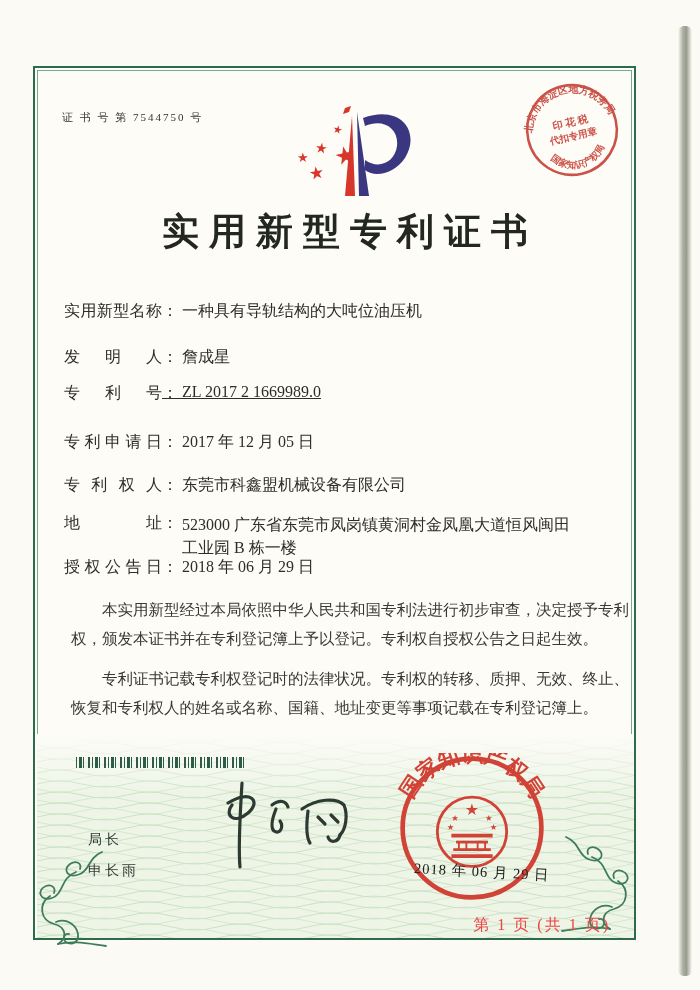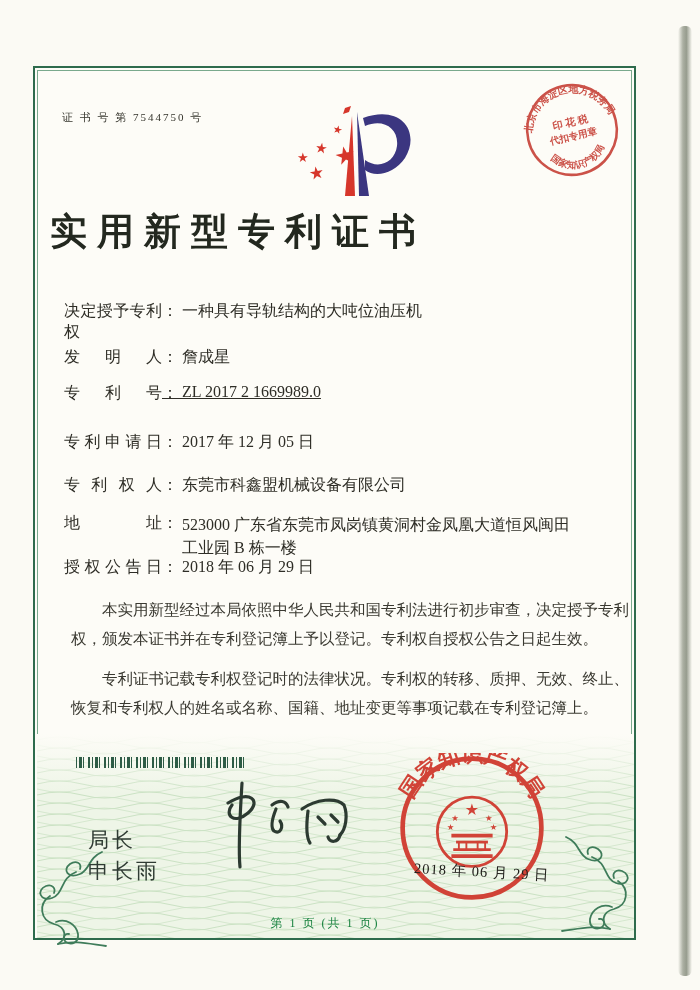--- a/index.html
+++ b/index.html
@@ -24,21 +24,21 @@
   .frame-inner{
     position:absolute;inset:2px;border:1px solid #7aa98d;
   }
   
   .panel{left:37px;top:734px;width:597px;height:204px;}
   .panel svg{display:block;}
   .panel-fade{left:37px;top:734px;width:597px;height:60px;
     background:linear-gradient(180deg,#fdfcf7 0%,rgba(253,252,247,0) 100%);}
   .cert-number{left:62px;top:110px;font-size:11px;letter-spacing:2px;color:#35342c;}
   .title{
-    left:50px;top:207px;width:600px;
+    left:50px;top:207px;width:600px;text-align:center;
     font-size:37px;font-weight:bold;letter-spacing:10px;color:#23281f;
   }
   .field{left:64px;font-size:16px;color:#2e2d26;}
   .f-label{display:inline-block;width:98px;text-align:justify;text-align-last:justify;vertical-align:top;}
   .f-colon{vertical-align:top;}
   .f-value{vertical-align:top;}
   .wide{display:inline-block;white-space:pre-line;line-height:23px;}
   .grant-no{left:390px;top:0;}
   .grant-no .f-label{width:104px;}
   .paras{left:60px;top:584px;width:580px;font-size:15.5px;line-height:29px;color:#3a3931;text-align:justify;}
@@ -46,30 +46,30 @@
   .barcode{
     left:76px;top:757px;width:171px;height:11px;
     background:repeating-linear-gradient(90deg,
       #2e5c46 0 1.5px,transparent 1.5px 3px,
       #2e5c46 3px 6px,transparent 6px 7.5px,
       #2e5c46 7.5px 8.5px,transparent 8.5px 12px,
       #2e5c46 12px 14px,transparent 14px 16px);
   }
   .signer{
     left:88px;top:824px;font-family:"Liberation Sans","DejaVu Sans",sans-serif;
-    font-size:21px;line-height:31px;letter-spacing:3px;color:#2f3b33;
+    font-size:14px;line-height:31px;letter-spacing:3px;color:#2f3b33;
   }
   .signature{left:190px;top:775px;}
   .tax-stamp{left:524px;top:82px;width:96px;height:96px;transform:rotate(-13deg);opacity:.93;}
   .seal{left:397px;top:753px;width:150px;height:150px;opacity:.95;}
   .seal-date{
     left:414px;top:863px;width:150px;font-size:14.5px;letter-spacing:1px;
     color:#22211d;transform:rotate(3deg);
   }
-  .footer{left:40px;top:915px;width:570px;text-align:center;font-size:12px;letter-spacing:2px;color:#15803d;}
+  .footer{left:40px;top:915px;width:570px;text-align:right;font-size:16px;letter-spacing:2px;color:#ef4444;}
   .orn{stroke:#3f7c5a;fill:none;stroke-width:1.8;stroke-linecap:round;}
   .orn-left{left:32px;top:848px;}
   .orn-right{left:556px;top:828px;transform:scaleX(-1);}
 </style>
 </head>
 <body>
 
 <div class="abs scan-edge"></div>
 
 <div class="abs frame">
@@ -133,21 +133,21 @@
   <text font-size="14.5" fill="#c8463c" font-weight="bold">
     <textPath href="#tsBot" startOffset="50%" text-anchor="middle">国家知识产权局</textPath>
   </text>
   <text x="75" y="68" font-size="16" fill="#c8463c" font-weight="bold" text-anchor="middle">印 花 税</text>
   <text x="75" y="90" font-size="15" fill="#c8463c" font-weight="bold" text-anchor="middle">代扣专用章</text>
 </svg>
 
 <div class="abs title">实用新型专利证书</div>
 
 <div class="abs field" style="top:301px;">
-  <span class="f-label">决定授予专利权</span><span class="f-colon">：</span>
+  <span class="f-label">实用新型名称</span><span class="f-colon">：</span>
   <span class="f-value">一种具有导轨结构的大吨位油压机</span>
 </div>
 <div class="abs field" style="top:347px;">
   <span class="f-label">发明人</span><span class="f-colon">：</span>
   <span class="f-value">詹成星</span>
 </div>
 <div class="abs field" style="top:383px;text-decoration:underline;">
   <span class="f-label">专利号</span><span class="f-colon">：</span>
   <span class="f-value">ZL 2017 2 1669989.0</span>
 </div>

